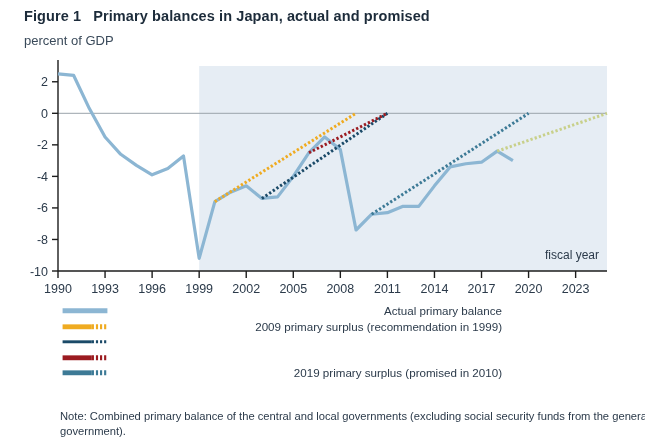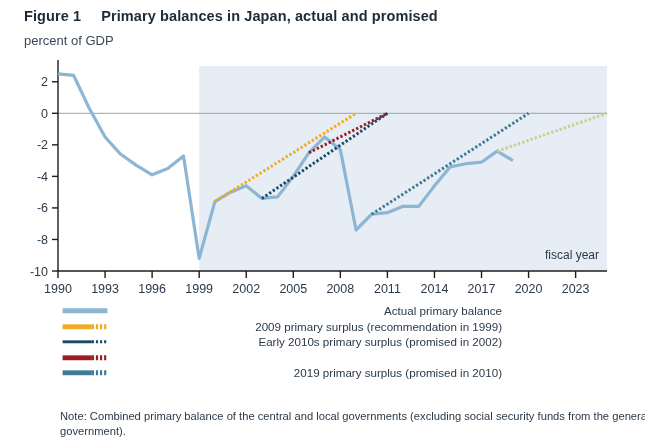--- a/index.html
+++ b/index.html
@@ -18,21 +18,21 @@
   .figure-title {
     position: absolute;
     left: 24px;
     top: 8px;
     font-size: 14.5px;
     font-weight: bold;
     color: #1c2b3a;
     letter-spacing: 0.1px;
     white-space: nowrap;
   }
-  .figure-title .fignum { margin-right: 20px; }
+  .figure-title .fignum { margin-right: 12px; }
   .axis-unit-label {
     position: absolute;
     left: 24px;
     top: 33px;
     font-size: 13px;
     color: #3a4a5a;
   }
   #plot-svg {
     position: absolute;
     left: 0;
@@ -147,21 +147,20 @@
         <line x1="0" y1="8" x2="30" y2="8" stroke="#efab21" stroke-width="5"></line>
         <line x1="30" y1="8" x2="46" y2="8" stroke="#efab21" stroke-width="5" stroke-dasharray="2.2 2"></line>
       </svg>
     <span class="legend-label">2009 primary surplus (recommendation in 1999)</span>
   </div>
   <div class="legend-row">
     <svg class="legend-swatch" viewBox="0 0 46 16">
         <line x1="0" y1="8" x2="30" y2="8" stroke="#1b4a68" stroke-width="3"></line>
         <line x1="30" y1="8" x2="46" y2="8" stroke="#1b4a68" stroke-width="3" stroke-dasharray="2.2 2"></line>
       </svg>
-    <span class="legend-label">Early 2010s primary surplus (promised in 2002)</span>
   </div>
   <div class="legend-row">
     <svg class="legend-swatch" viewBox="0 0 46 16">
         <line x1="0" y1="8" x2="30" y2="8" stroke="#9b1b20" stroke-width="5"></line>
         <line x1="30" y1="8" x2="46" y2="8" stroke="#9b1b20" stroke-width="5" stroke-dasharray="2.2 2"></line>
       </svg>
   </div>
   <div class="legend-row">
     <svg class="legend-swatch" viewBox="0 0 46 16">
         <line x1="0" y1="8" x2="30" y2="8" stroke="#3d7a96" stroke-width="5"></line>

